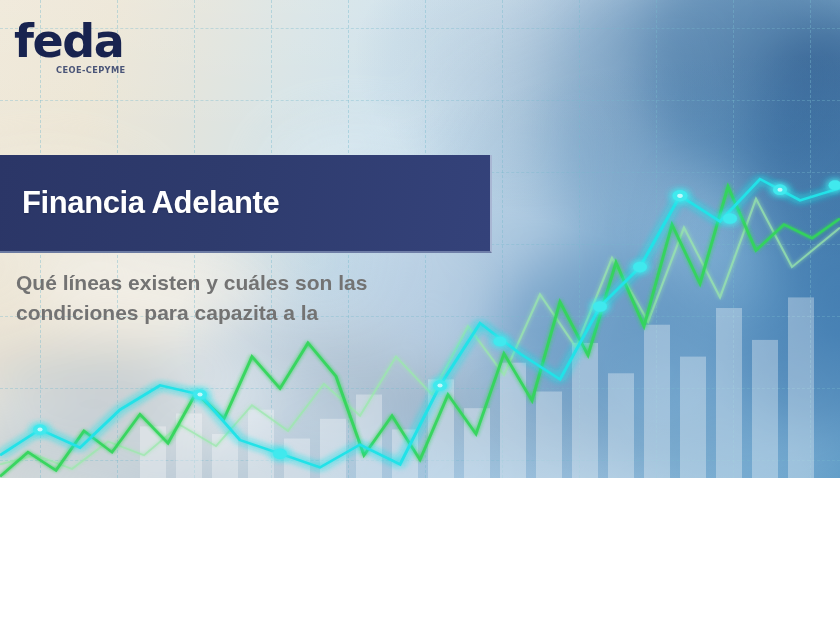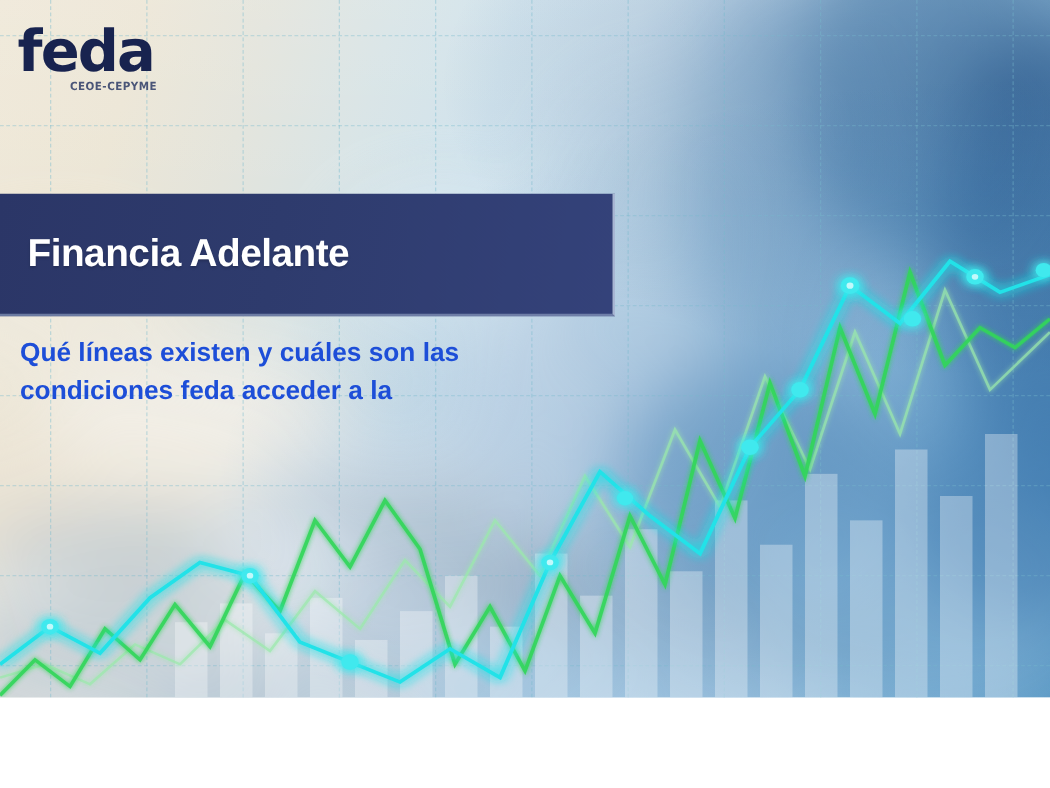--- a/index.html
+++ b/index.html
@@ -4,21 +4,21 @@
 <style>
   * { margin:0; padding:0; box-sizing:border-box; }
   html, body {
     width:840px; height:630px;
     font-family:"Liberation Sans", sans-serif;
     overflow:hidden; background:#ffffff;
   }
 
   #slide {
     position:relative;
-    width:840px; height:558px;
+    width:840px; height:478px;
     overflow:hidden;
     isolation:isolate;
   }
 
   
   .bg-base {
     position:absolute; inset:0;
     background:
       linear-gradient(105deg,
         #efe8d8 0%, #ece6d6 12%, #e3e4dc 22%,
@@ -127,21 +127,21 @@
     letter-spacing:-.4px;
     white-space:nowrap;
     text-shadow:0 1px 2px rgba(0,0,0,.18);
   }
 
   
   .subtitle {
     position:absolute;
     left:16px; top:268px;
     width:440px;
-    color:#1d4ed8;
+    color:#737373;
     font-size:21px;
     font-weight:700;
     line-height:1.42;
   }
   .subtitle .ln { display:block; white-space:nowrap; }
 
   
   .logo-capazita {
     position:absolute;
     right:14px; bottom:8px;
@@ -323,17 +323,17 @@
     <span class="word">feda</span>
     <span class="sub">CEOE-CEPYME</span>
   </div>
 
   <div class="title-banner">
     <span class="title-text">Financia Adelante</span>
   </div>
 
   <div class="subtitle">
     <span class="ln">Qué líneas existen y cuáles son las</span>
-    <span class="ln">condiciones feda acceder a la</span>
+    <span class="ln">condiciones para capazita a la</span>
   </div>
 
 
 </div>
 
 </body></html>

